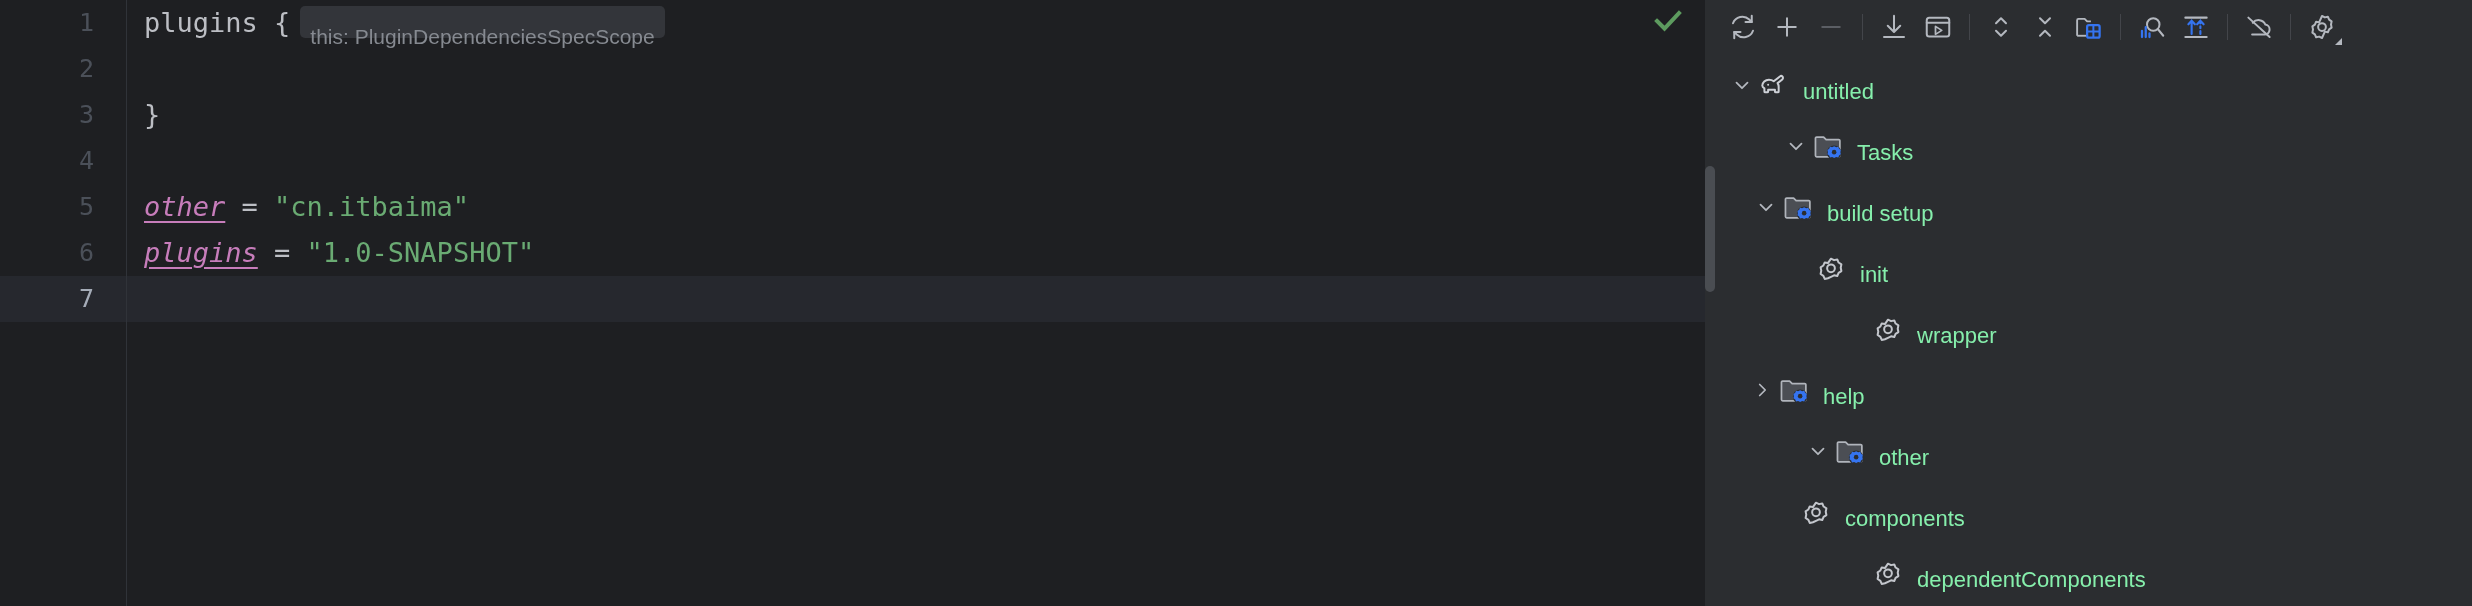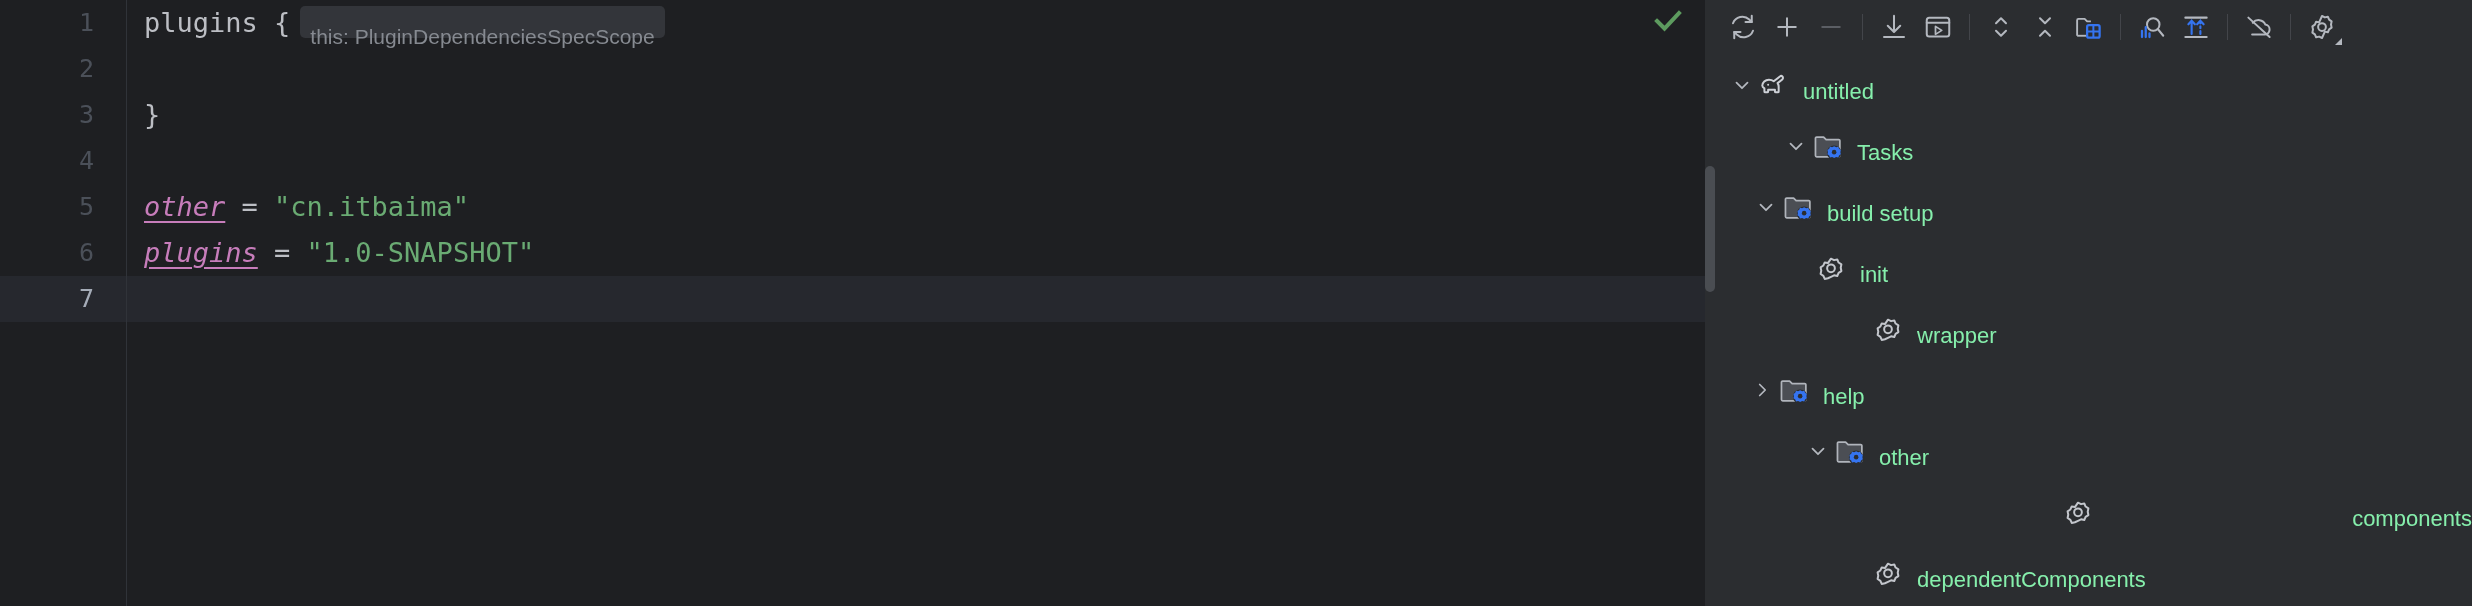--- a/index.html
+++ b/index.html
@@ -400,21 +400,21 @@
           <span class="t-icon">
             <svg width="32" height="32" viewBox="0 0 24 24" fill="none">
               <path d="M2.6 19.2V6.2a.9.9 0 0 1 .9-.9h5.2l1.9 1.9h9.4a.9.9 0 0 1 .9.9v11.1a.9.9 0 0 1-.9.9H3.5a.9.9 0 0 1-.9-.9z" fill="#4b4e54" stroke="#b0b4bb" stroke-width="1.3" stroke-linejoin="round"></path>
               <circle cx="16.6" cy="17" r="5.4" fill="#2b2d30"></circle>
               <path d="M16.6 12.2l1.5.7 1.6-.3.6 1.5 1.3.9-.3 1.6.3 1.6-1.3.9-.6 1.5-1.6-.3-1.5.7-1.5-.7-1.6.3-.6-1.5-1.3-.9.3-1.6-.3-1.6 1.3-.9.6-1.5 1.6.3z" fill="#3574f0"></path>
               <circle cx="16.6" cy="16.6" r="1.7" fill="#2b2d30"></circle>
             </svg>
           </span>
           <span class="t-label">other</span>
         </div>
-        <div class="tree-row" style="padding-left: 80px; justify-content: space-between;">
+        <div class="tree-row" style="padding-left: 64px;">
           <span class="twisty empty">
             <svg width="22" height="22" viewBox="0 0 24 24"></svg>
           </span>
           <span class="t-icon">
             <svg width="32" height="32" viewBox="0 0 24 24" fill="none" stroke="#c3c6cc" stroke-width="1.5" stroke-linejoin="round">
               <path d="M12 2.9l2.3 1.1 2.4-.5 1 2.3 2.1 1.4-.5 2.5.5 2.5-2.1 1.4-1 2.3-2.4-.5L12 16.5l-2.3 1.1-2.4.5-1-2.3-2.1-1.4.5-2.5-.5-2.5 2.1-1.4 1-2.3 2.4.5z" transform="translate(0,2.1)"></path>
               <circle cx="12" cy="12.2" r="2.9"></circle>
             </svg>
           </span>
           <span class="t-label">components</span>

